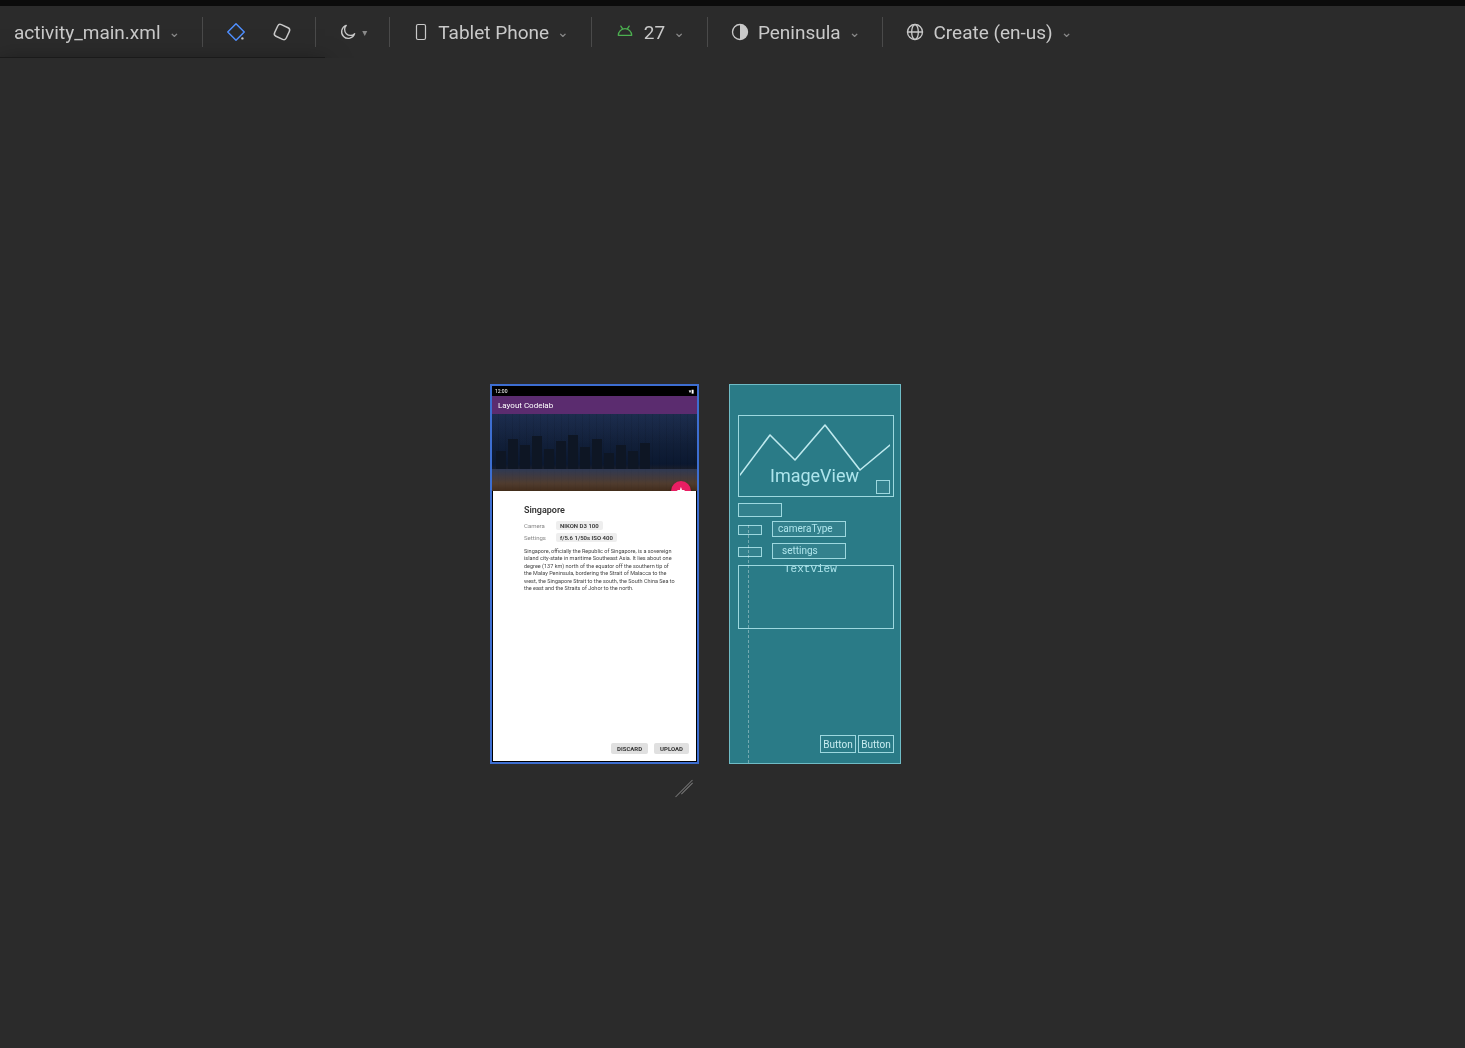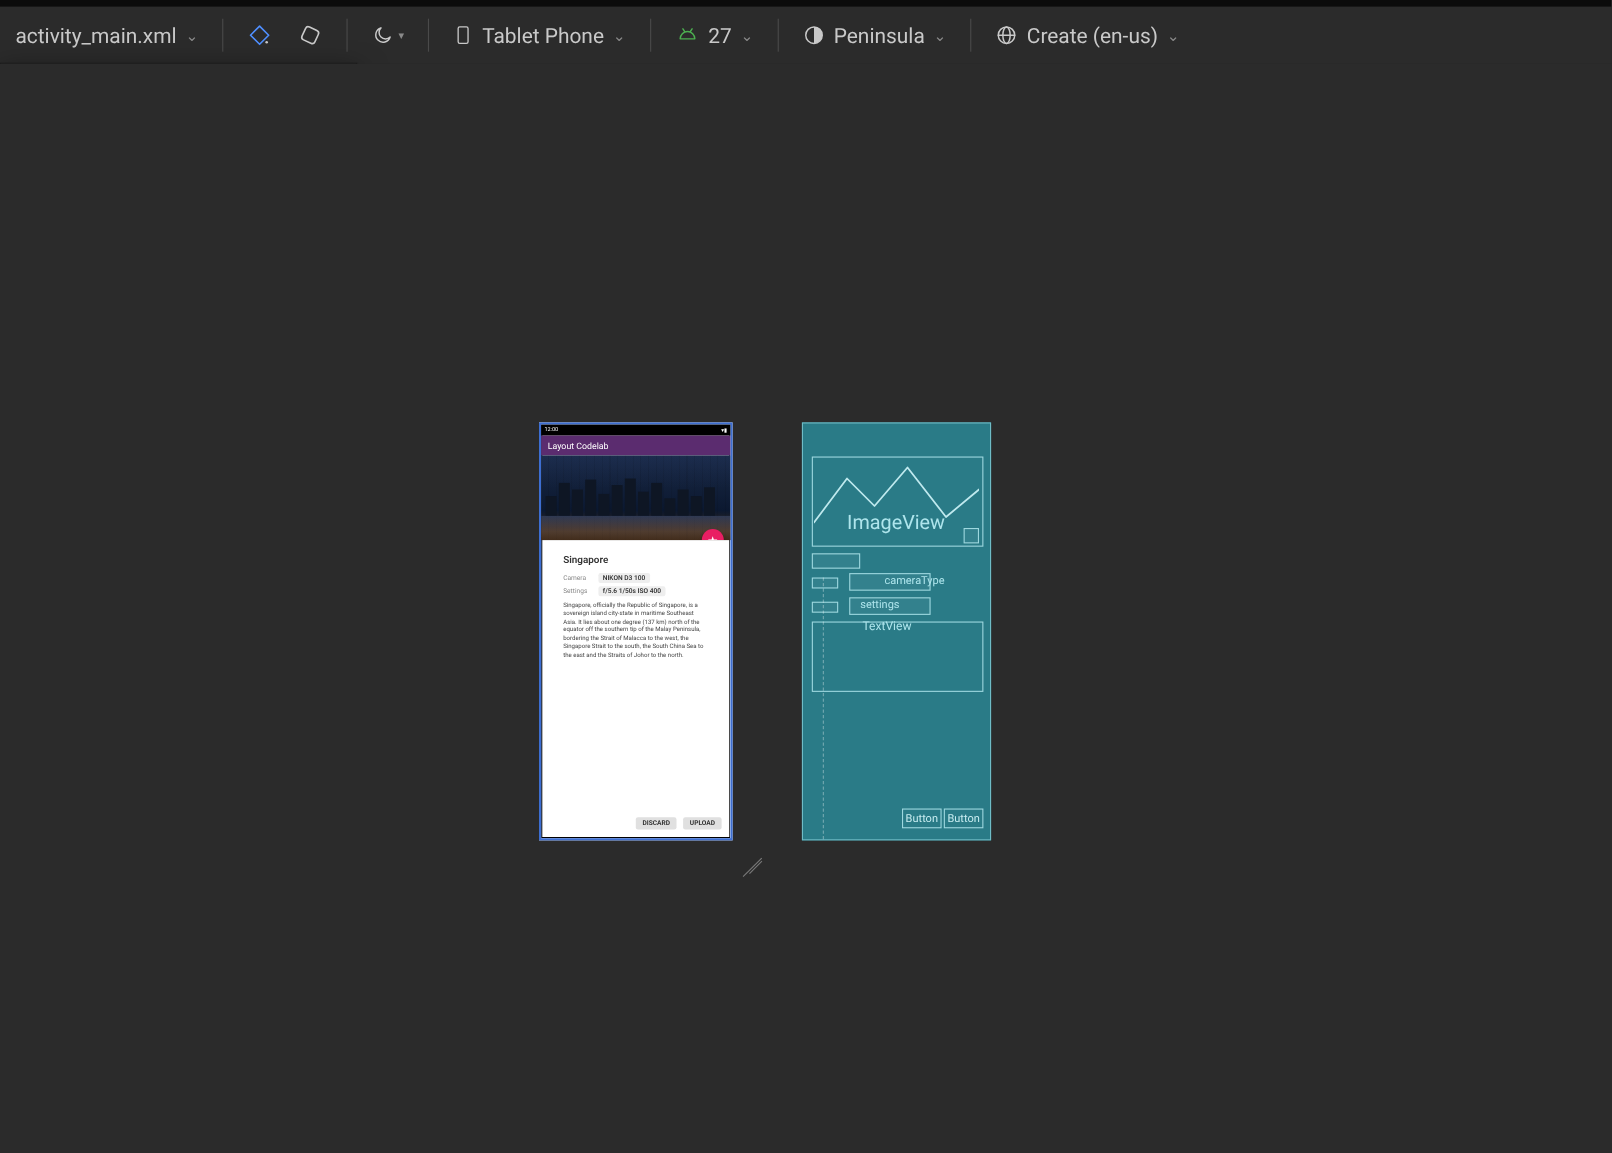--- a/index.html
+++ b/index.html
@@ -88,21 +88,21 @@
     background:#7a7a7a;
     height:1px;
   }
   .resize-handle::before { width:24px; top:18px; left:1px; transform:rotate(-45deg); }
   .resize-handle::after  { width:16px; top:18px; left:8px; transform:rotate(-45deg); }
 
   
   .preview {
     position:absolute;
     left: 490px; top: 326px;
-    width: 176px; height: 380px;
+    width: 209px; height: 380px;
     background:#fff;
     border:2px solid #3d6ed1;
     box-shadow: 0 0 0 1px #000 inset;
   }
   .statusbar {
     height:10px; background:#000; color:#fff;
     display:flex; justify-content:space-between; align-items:center;
     padding:0 3px; font-size:5px;
   }
   .appbar {
@@ -127,21 +127,21 @@
   .b11{height:24px}.b12{height:18px}.b13{height:26px}
   .reflection{position:absolute; left:0; right:0; bottom:0; height:22px;
     background:linear-gradient(180deg, rgba(90,110,160,.35), rgba(120,80,50,.4));
     filter: blur(.5px);}
   .fab {
     position:absolute; right:6px; bottom:-10px;
     width:20px; height:20px; border-radius:50%;
     background:#e91e63; display:flex; align-items:center; justify-content:center;
     color:#fff; font-size:11px; box-shadow:0 2px 3px rgba(0,0,0,.4);
   }
-  .content { padding:6px 20px; font-size:7px; color:#222; }
+  .content { padding:6px 20px; font-size:7px; color:#222;margin-left:12px; }
   .city { font-size:9px; font-weight:600; margin:8px 0 6px; color:#333;}
   .row {display:flex; gap:6px; margin:3px 0; align-items:center;}
   .lbl {color:#888; font-size:6px; width:26px;}
   .chip {background:#eee; border-radius:2px; padding:1px 4px; font-size:6px; font-weight:600; color:#333;}
   .para { font-size:5.5px; color:#444; line-height:1.35; margin-top:6px;}
   .btnrow {position:absolute; bottom:8px; right:8px; display:flex; gap:6px;}
   .btnrow .b {background:#e0e0e0; border-radius:2px; padding:2px 6px; font-size:6px; font-weight:700; color:#333;}
 
   
   .blueprint {
@@ -330,28 +330,28 @@
           <polyline points="0,60 30,20 55,45 85,10 120,55 150,30"></polyline>
         </svg>
     </div>
     <div class="bp-label" style="left:40px; top:80px; font-size:18px;">ImageView</div>
     <div class="bp-small" style="right:10px; top:95px; width:14px; height:14px;"></div>
 
     <div class="bp-small" style="left:8px; top:118px; width:44px; height:14px;"></div>
 
     <div class="bp-small" style="left:8px; top:140px; width:24px; height:10px;"></div>
     <div class="bp-small" style="left:42px; top:136px; width:74px; height:16px;"></div>
-    <div class="bp-label" style="left:48px; top:138px; font-size:10px;margin-left:26px;">cameraType</div>
+    <div class="bp-label" style="left:48px; top:138px; font-size:10px;">cameraType</div>
 
     <div class="bp-small" style="left:8px; top:162px; width:24px; height:10px;"></div>
     <div class="bp-small" style="left:42px; top:158px; width:74px; height:16px;"></div>
     <div class="bp-label" style="left:52px; top:160px; font-size:10px;">settings</div>
 
     <div class="bp-box" style="left:8px; top:180px; width:156px; height:64px;"></div>
-    <div class="bp-label" style="left:54px; top:178px; font-size:11px;">TextView</div>
+    <div class="bp-label" style="left:54px; top:178px; font-size:11px;font-family:Liberation Mono, monospace;">TextView</div>
 
     <div class="bp-btn" style="left:90px; top:350px; width:36px; height:18px;">
       <span>Button</span>
     </div>
     <div class="bp-btn" style="left:128px; top:350px; width:36px; height:18px;">
       <span>Button</span>
     </div>
 
     <div class="bp-guide"></div>
   </div>

